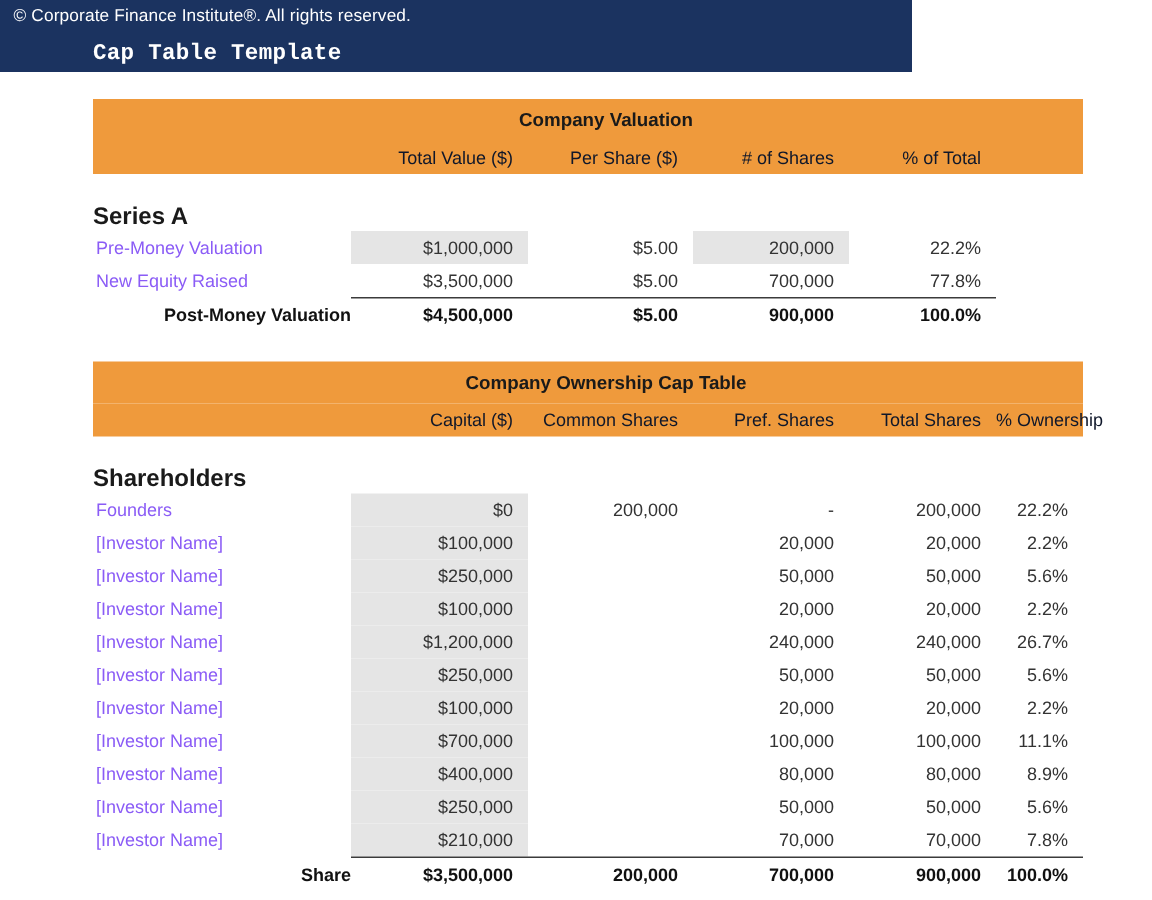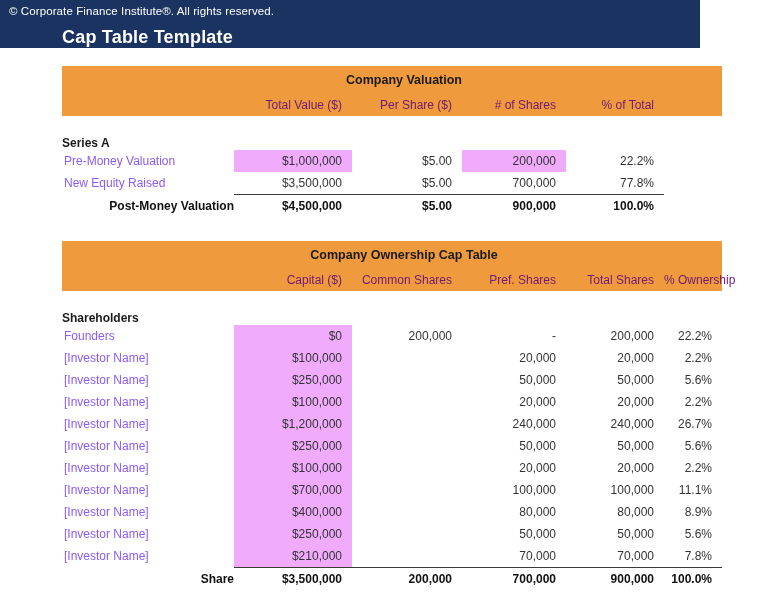--- a/index.html
+++ b/index.html
@@ -16,40 +16,41 @@
     position: relative;
     width: 768px;
     height: 600px;
     background: #ffffff;
   }
 
   
   .header-band {
     position: absolute;
     left: 0; top: 0;
-    width: 700px;
+    width: 608px;
     height: 48px;
     background: #1b3360;
   }
   .header-copyright {
     position: absolute;
     left: 9px; top: 5px;
     font-size: 11.5px;
     color: #ffffff;
     letter-spacing: 0.1px;
     white-space: nowrap;
   }
   .header-title {
     position: absolute;
     left: 62px; top: 27px;
-    font-size: 18px;
+    font-size: 15px;
     font-weight: bold;
     color: #ffffff;
     letter-spacing: 0.2px;
     white-space: nowrap;
+    font-family: Liberation Mono, monospace;
   }
 
   
   .sheet-table {
     position: absolute;
     left: 62px;
     width: 660px;
     border-collapse: collapse;
     table-layout: fixed;
     font-size: 12px;
@@ -76,52 +77,52 @@
     text-align: center;
     font-weight: bold;
     font-size: 12.5px;
     color: #1a1a1a;
     padding-left: 24px;
   }
   tr.banner-cols td {
     background: #ef9a3c;
     height: 22px;
     font-size: 12px;
-    color: #701a75;
+    color: #0f172a;
     text-align: right;
     padding-right: 10px;
     white-space: nowrap;
   }
   tr.banner-cols td.blank { }
 
   
   tr.section-row td {
     height: 22px;
     font-weight: bold;
-    font-size: 12px;
+    font-size: 16px;
     padding-top: 20px;
   }
   tr.data-row td {
     height: 22px;
     font-size: 12px;
     color: #333333;
     text-align: right;
     padding-right: 10px;
     white-space: nowrap;
   }
   tr.data-row td.lbl {
     text-align: left;
     padding-right: 0;
     padding-left: 2px;
     color: #8b5cf6;
   }
 
   
   td.input-cell {
-    background: #f0abfc;
+    background: #e5e5e5;
     color: #3a35d6;
     margin-top: 48px;
   }
 
   
   tr.total-row td {
     height: 24px;
     font-size: 12px;
     font-weight: bold;
     color: #111111;

